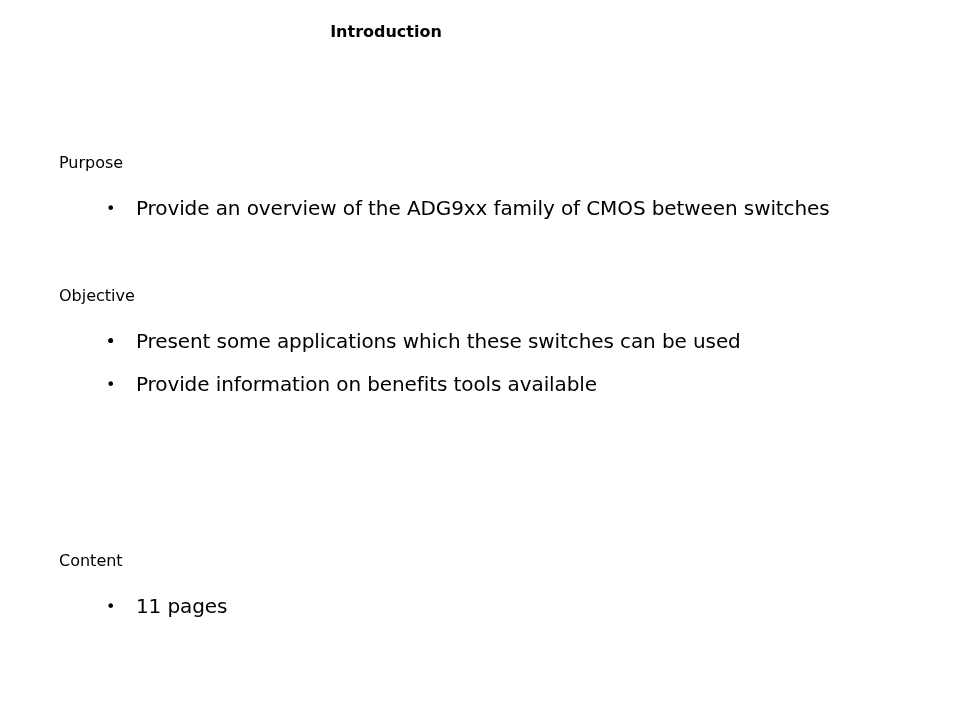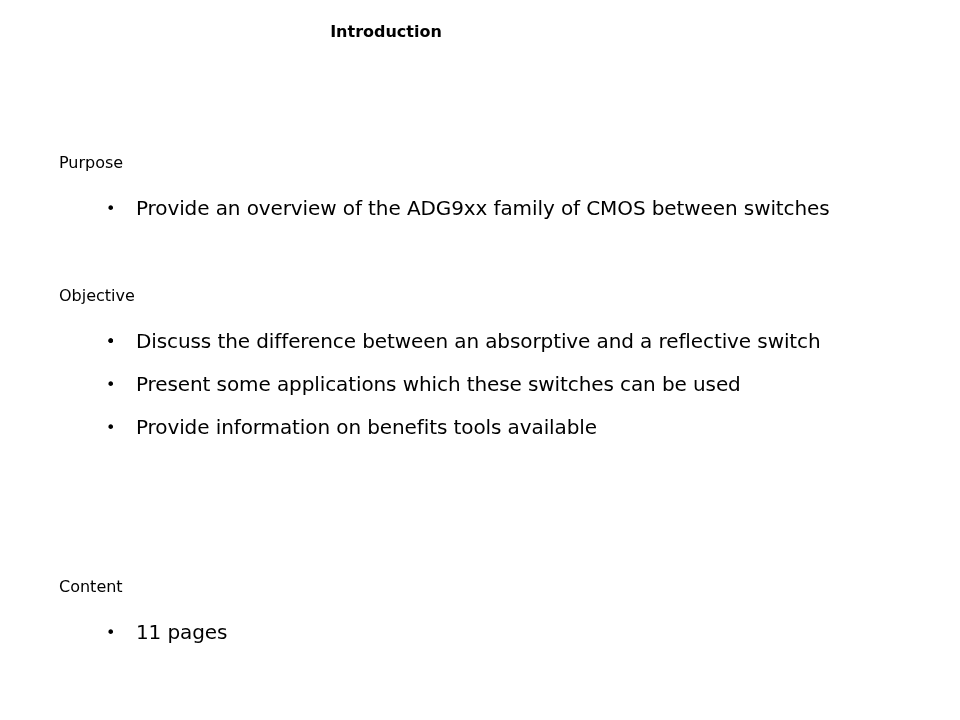--- a/index.html
+++ b/index.html
@@ -72,34 +72,33 @@
   </div>
 
   <div class="section" style="top:257px;margin-top:24px;">
     <h2 class="section-heading">Objective</h2>
     <ul class="bullets" style="margin-top:16px;">
       <li class="bullet" style="width:700px;">
         <span class="bullet-dot">•</span>
       </li>
       <li class="bullet" style="width:745px; margin-top:14px;">
         <span class="bullet-dot">•</span>
-        <span>Discuss the difference between an absorptive and a reflective switch</span>
       </li>
       <li class="bullet" style="width:780px; margin-top:14px;">
         <span class="bullet-dot">•</span>
         <span>Present some applications which these switches can be used</span>
       </li>
       <li class="bullet" style="width:780px; margin-top:14px;">
         <span class="bullet-dot">•</span>
         <span>Provide information on benefits tools available</span>
       </li>
     </ul>
   </div>
 
-  <div class="section" style="top:572px;">
+  <div class="section" style="top:546px;">
     <h2 class="section-heading">Content</h2>
     <ul class="bullets" style="margin-top:16px;">
       <li class="bullet" style="width:700px;">
         <span class="bullet-dot">•</span>
         <span>11 pages</span>
       </li>
     </ul>
   </div>
 </div>
 

